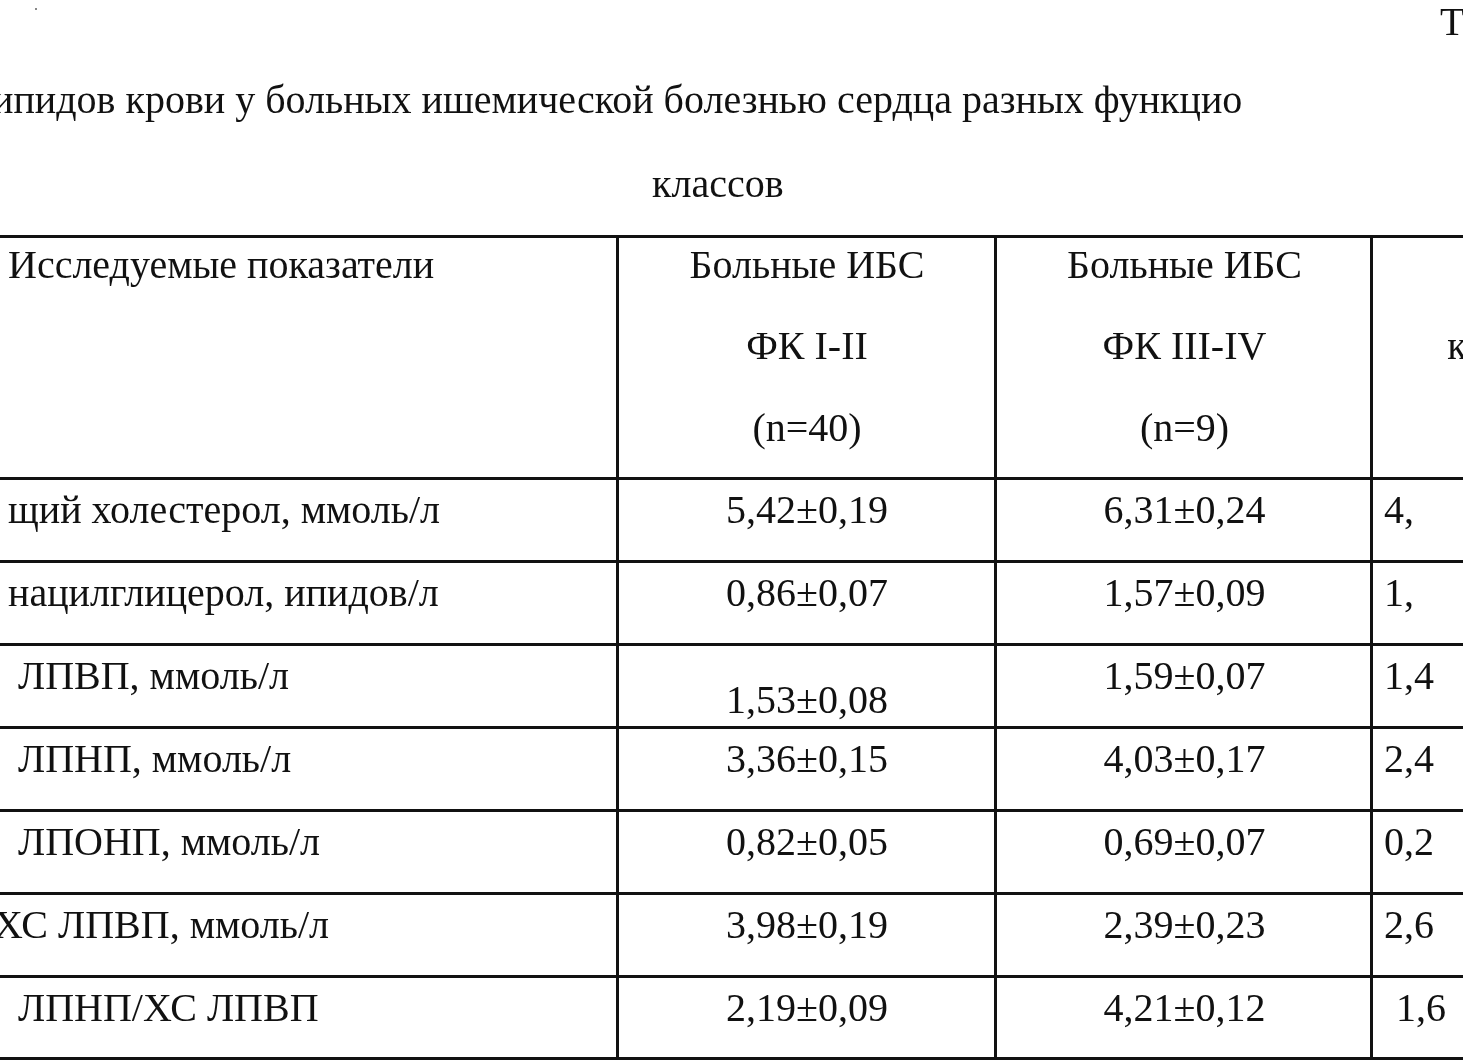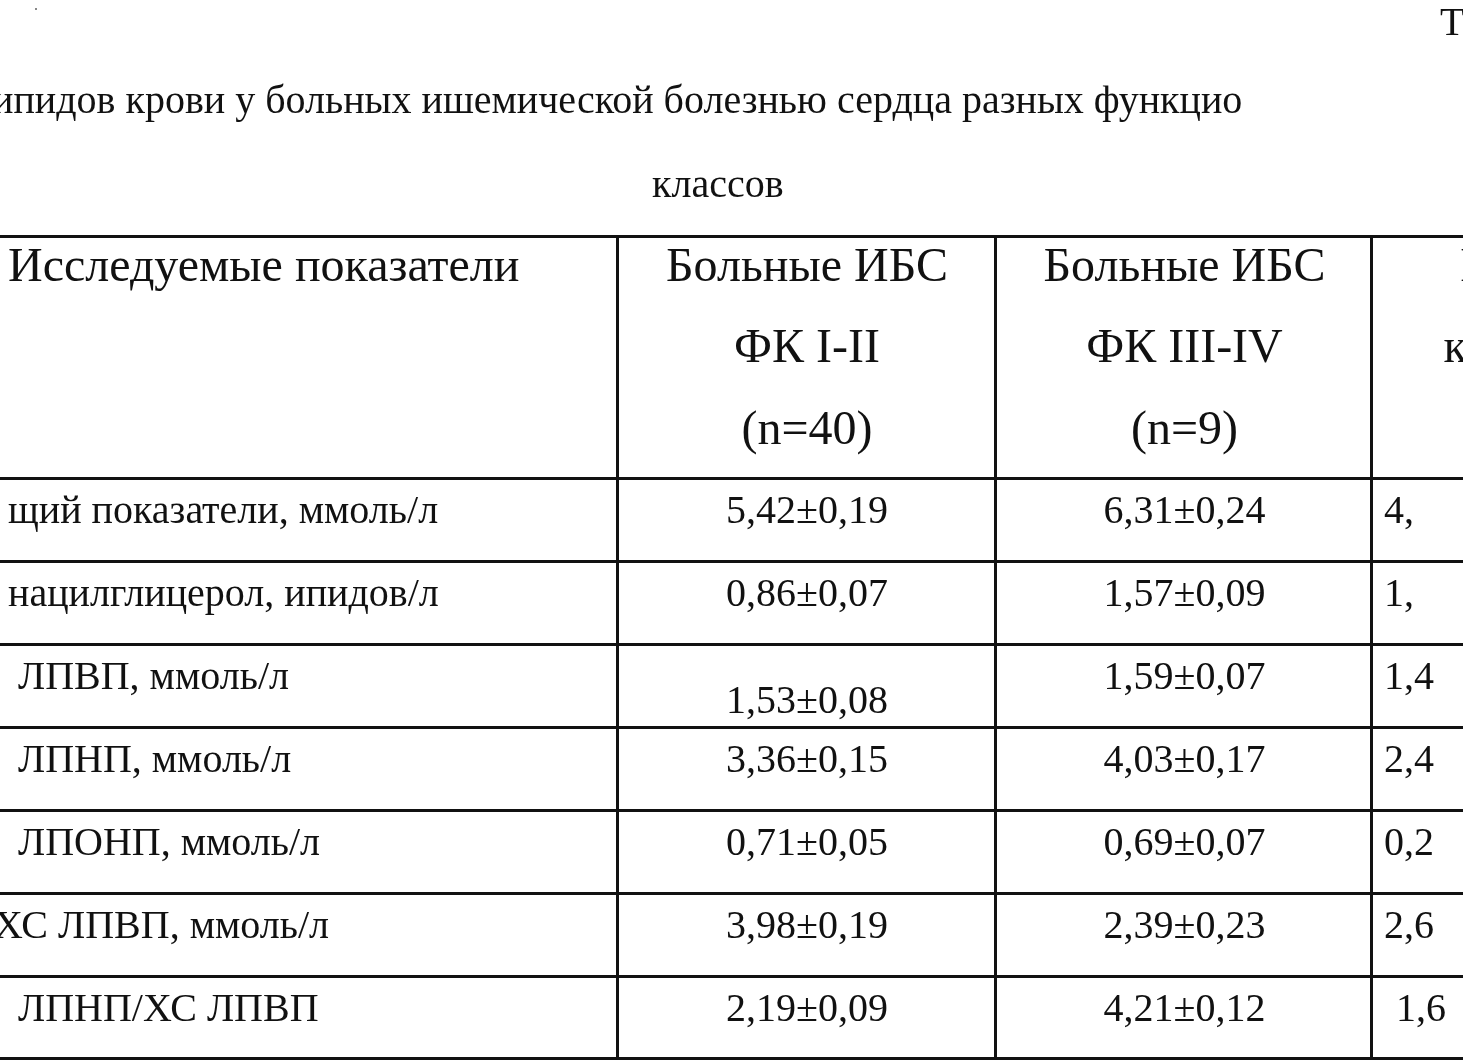--- a/index.html
+++ b/index.html
@@ -10,21 +10,21 @@
   .caption1 { top:76px; left:-8px; font-size:40px; line-height:48px; }
   .caption2 { top:160px; left:652px; font-size:40px; line-height:48px; }
   .dot { top:8px; left:35px; width:2px; height:2px; background:#888; }
   .hline { position:absolute; left:0; width:1463px; height:3px; background:#111; }
   .vline { position:absolute; top:236px; width:3px; height:824px; background:#111; }
   .cell { position:absolute; font-size:40px; line-height:48px; white-space:nowrap; }
   .c1 { left:8px; }
   .c2 { left:619px; width:376px; text-align:center; }
   .c3 { left:998px; width:373px; text-align:center; }
   .c4 { left:1374px; width:200px; text-align:center; }
-  .hdr-line { position:absolute; font-size:48px; line-height:48px; white-space:nowrap; }
+  .hdr-line { position:absolute; font-size:40px; line-height:48px; white-space:nowrap; }
 </style>
 </head>
 <body>
 
 <div class="abs dot"></div>
 <div class="abs table-label">Т</div>
 <div class="abs caption1">ипидов крови у больных ишемической болезнью сердца разных функцио</div>
 <div class="abs caption2">классов</div>
 
 <div>
@@ -52,21 +52,21 @@
   <div class="hdr-line c3" style="top:241px">Больные ИБС</div>
   <div class="hdr-line c3" style="top:322px">ФК III-IV</div>
   <div class="hdr-line c3" style="top:404px">(n=9)</div>
 
   <div class="hdr-line c4" style="top:241px">Г</div>
   <div class="hdr-line c4" style="top:322px;left:1366px;">ко</div>
 </div>
 
 <div>
   <div>
-    <div class="cell c1" style="top:486px">щий показатели, ммоль/л</div>
+    <div class="cell c1" style="top:486px">щий холестерол, ммоль/л</div>
     <div class="cell c2" style="top:486px">5,42±0,19</div>
     <div class="cell c3" style="top:486px">6,31±0,24</div>
     <div class="cell c4" style="top:486px;left:1384px;text-align:left;">4,</div>
   </div>
   <div>
     <div class="cell c1" style="top:569px">нацилглицерол, ипидов/л</div>
     <div class="cell c2" style="top:569px">0,86±0,07</div>
     <div class="cell c3" style="top:569px">1,57±0,09</div>
     <div class="cell c4" style="top:569px;left:1384px;text-align:left;">1,</div>
   </div>
@@ -77,21 +77,21 @@
     <div class="cell c4" style="top:652px;left:1384px;text-align:left;">1,4</div>
   </div>
   <div>
     <div class="cell c1" style="top:735px;white-space:pre;"> ЛПНП, ммоль/л</div>
     <div class="cell c2" style="top:735px">3,36±0,15</div>
     <div class="cell c3" style="top:735px">4,03±0,17</div>
     <div class="cell c4" style="top:735px;left:1384px;text-align:left;">2,4</div>
   </div>
   <div>
     <div class="cell c1" style="top:818px;white-space:pre;"> ЛПОНП, ммоль/л</div>
-    <div class="cell c2" style="top:818px">0,71±0,05</div>
+    <div class="cell c2" style="top:818px">0,82±0,05</div>
     <div class="cell c3" style="top:818px">0,69±0,07</div>
     <div class="cell c4" style="top:818px;left:1384px;text-align:left;">0,2</div>
   </div>
   <div>
     <div class="cell c1" style="top:901px;left:-6px;">ХС ЛПВП, ммоль/л</div>
     <div class="cell c2" style="top:901px">3,98±0,19</div>
     <div class="cell c3" style="top:901px">2,39±0,23</div>
     <div class="cell c4" style="top:901px;left:1384px;text-align:left;">2,6</div>
   </div>
   <div>

